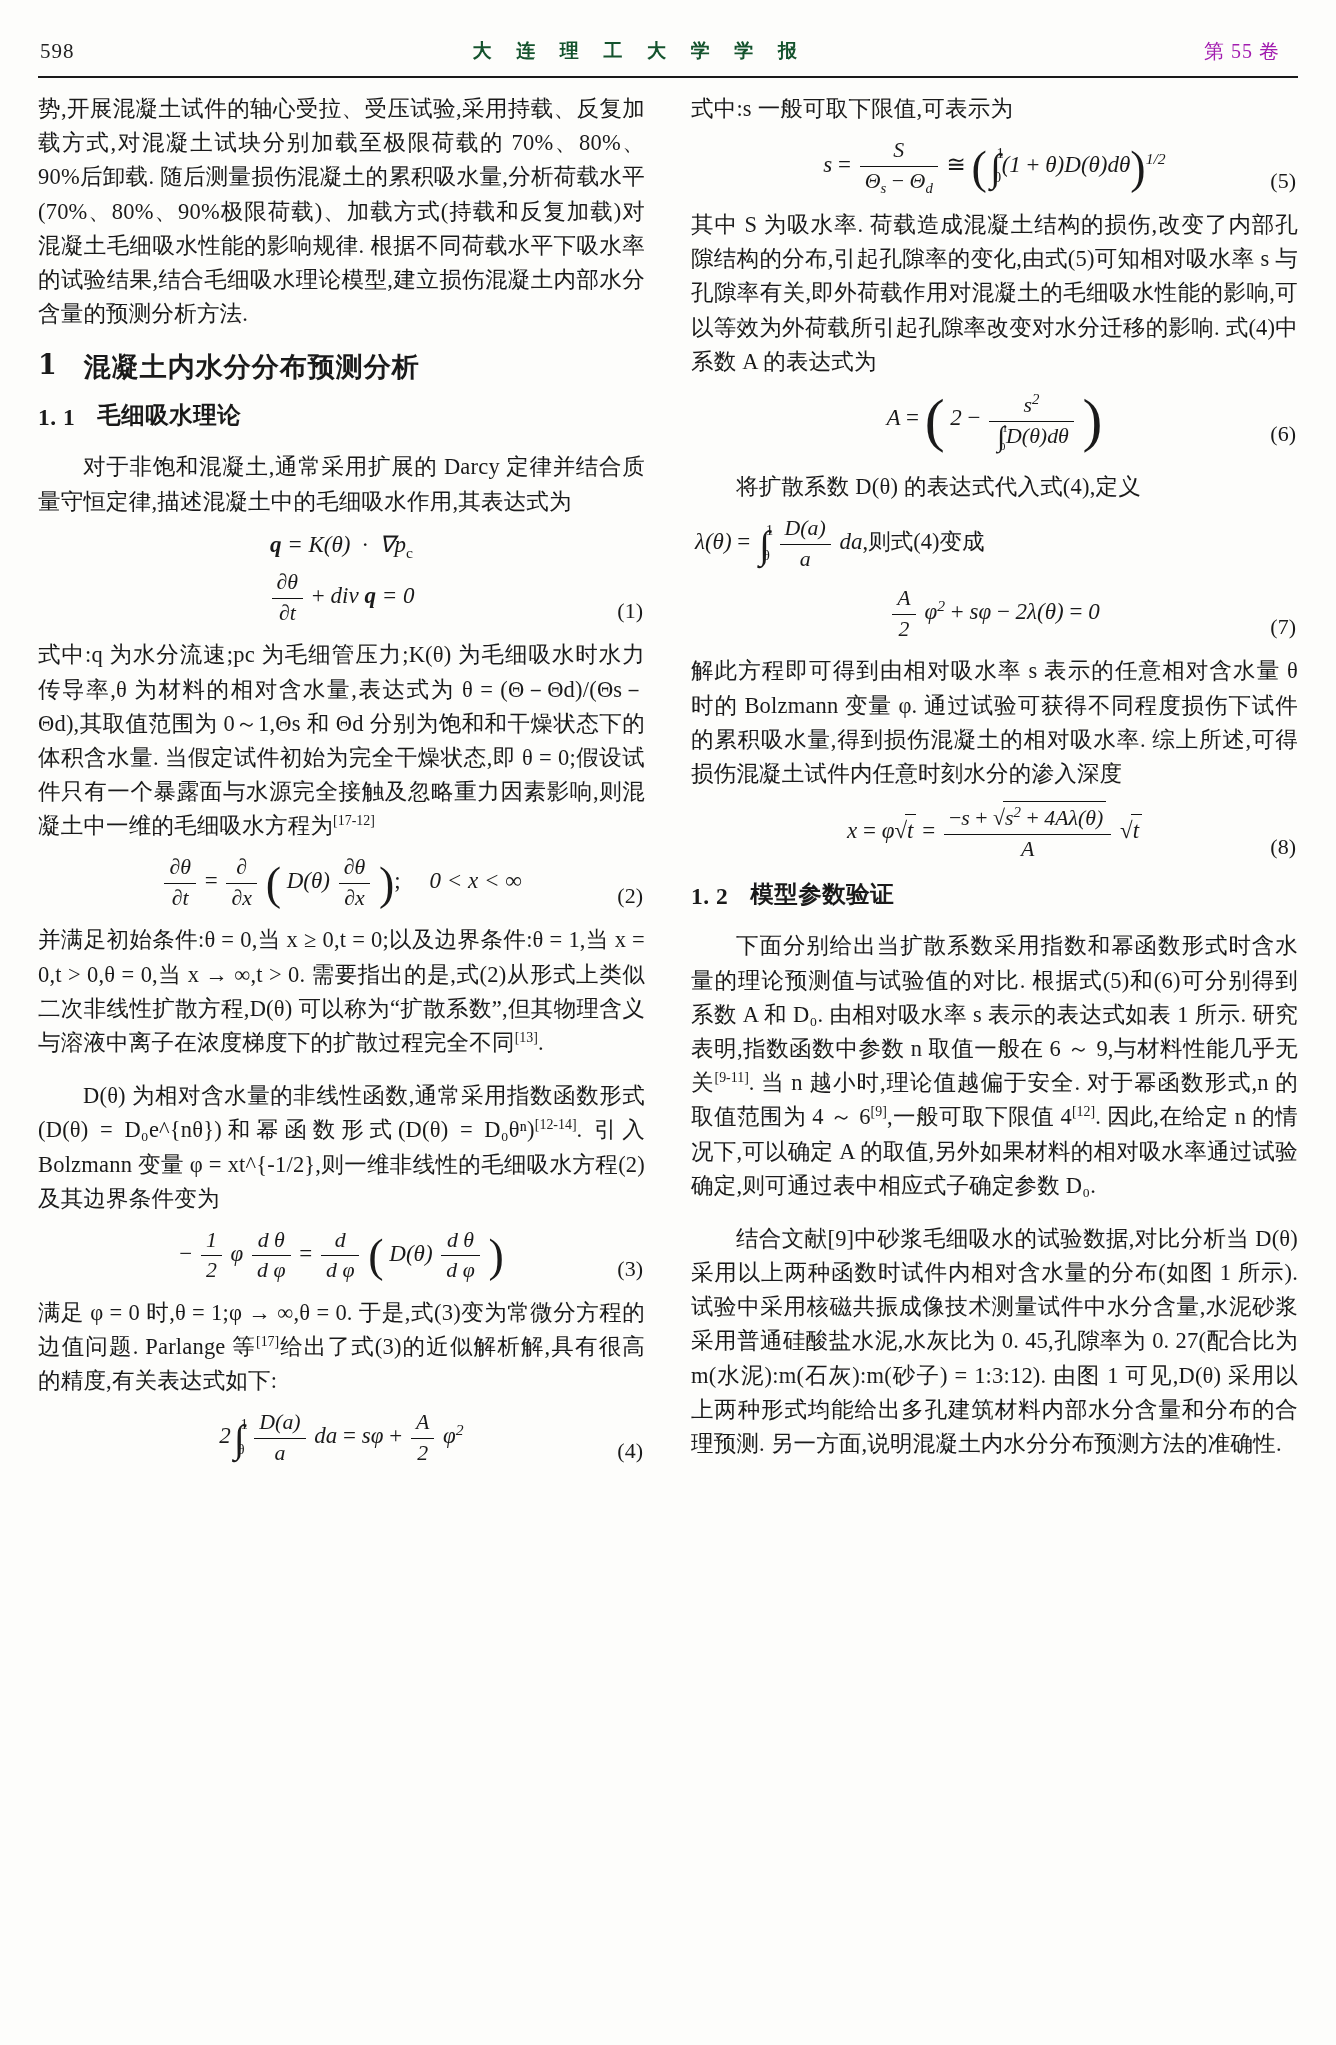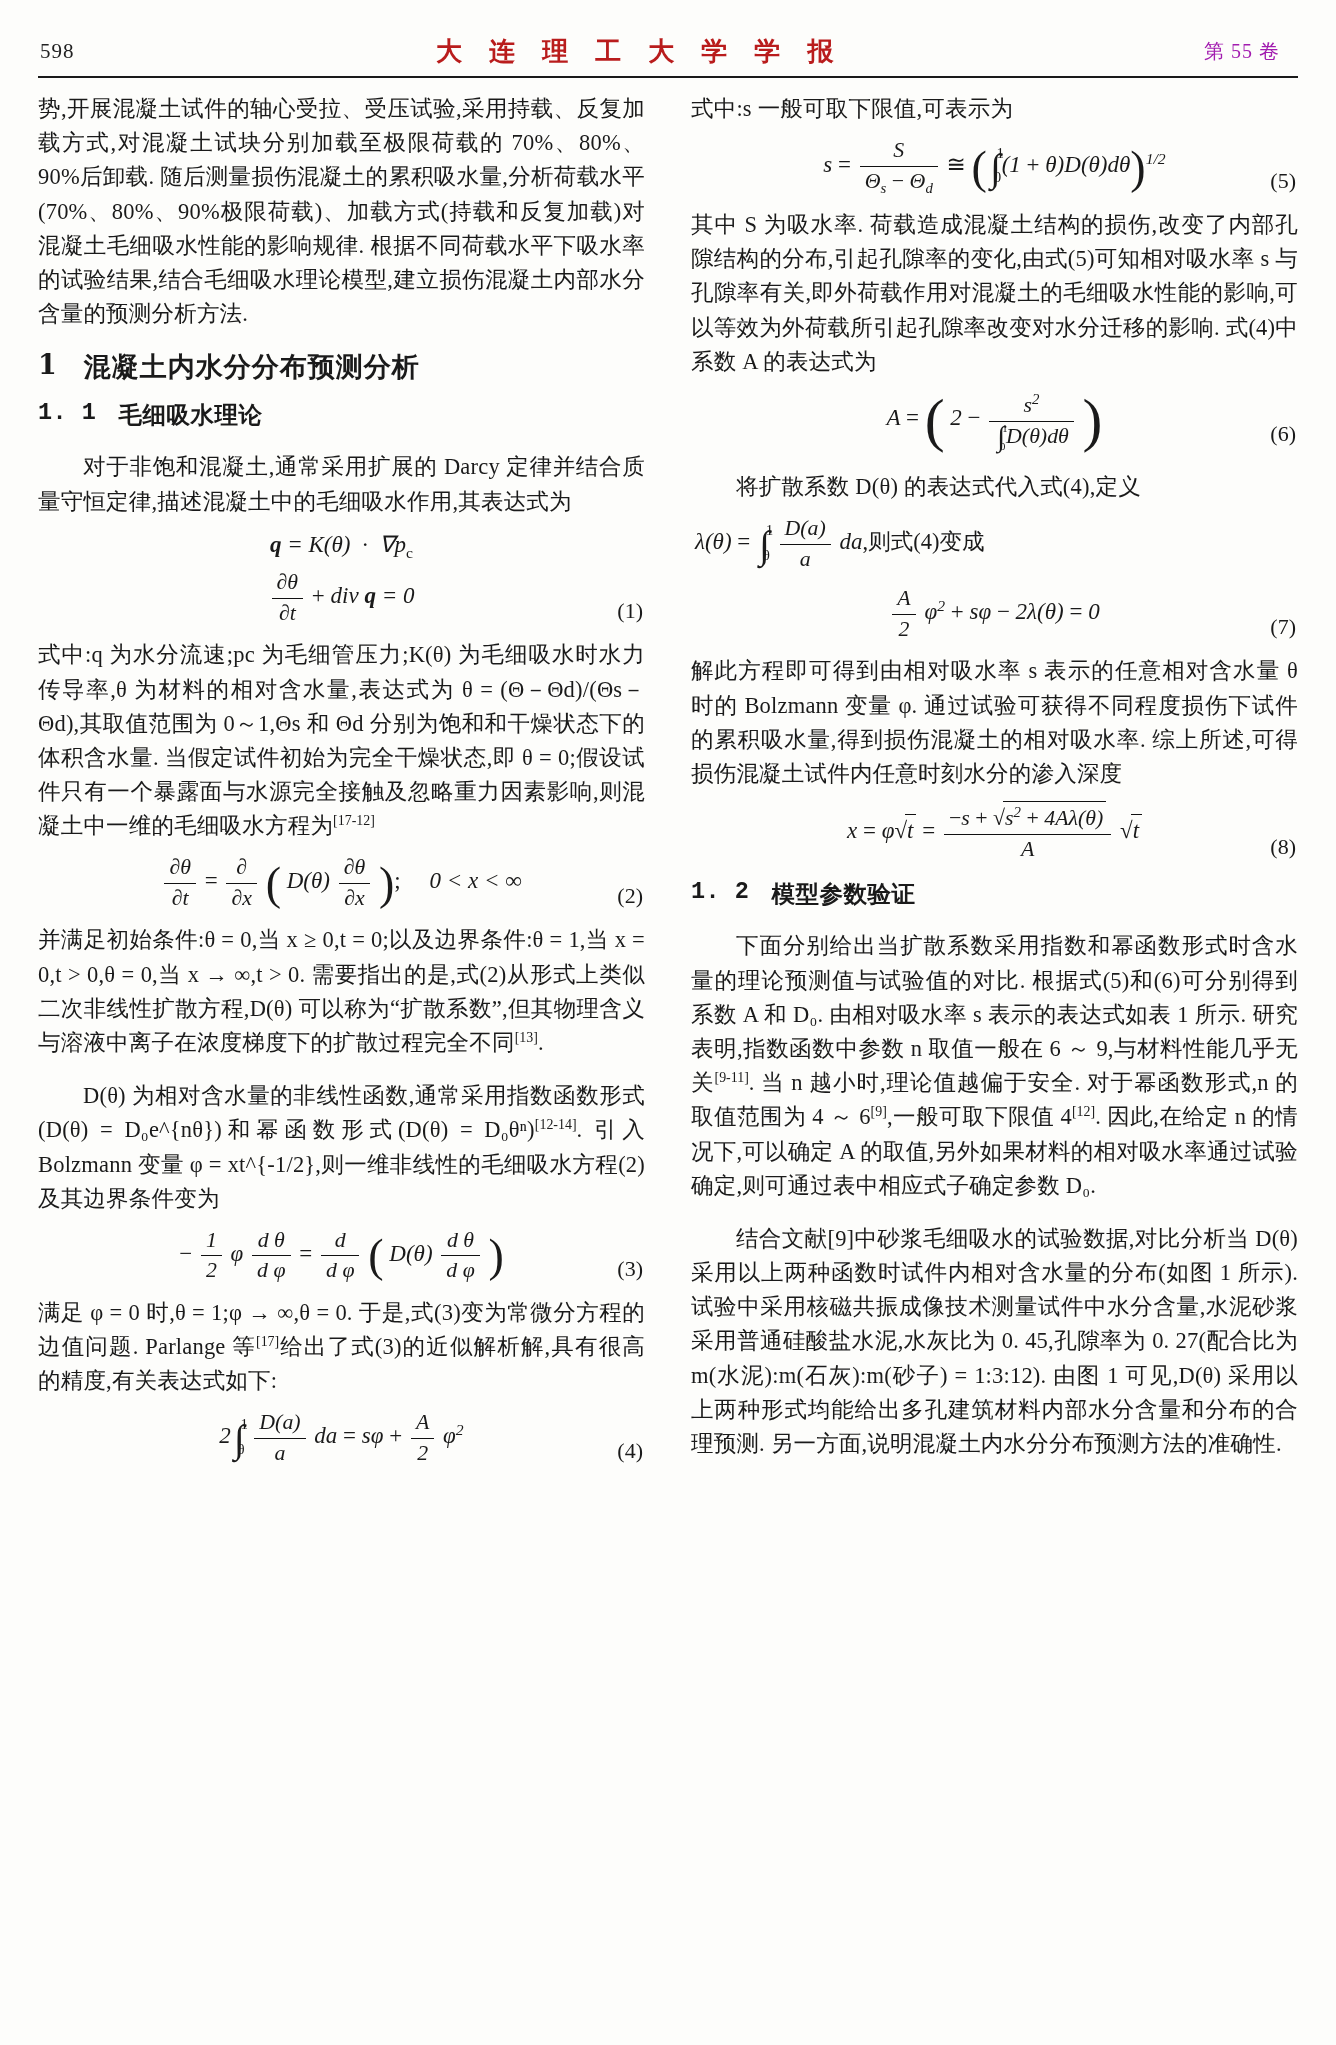--- a/index.html
+++ b/index.html
@@ -32,23 +32,23 @@
   }
   .header .pageno {
     font-family: "Liberation Serif", serif;
     font-size: 21px;
     letter-spacing: 1px;
     color: #222;
   }
   .header .journal {
     font-family: "DejaVu Serif", serif;
     font-weight: bold;
-    font-size: 26px;
+    font-size: 19px;
     letter-spacing: 9px;
-    color: #b91c1c;
+    color: #14532d;
   }
   .header .volume {
     font-size: 20px;
     color: #a21caf;
     letter-spacing: 1px;
   }
   .rule {
     position: absolute;
     top: 76px;
     left: 38px;
@@ -82,26 +82,27 @@
     margin: 18px 0 10px 0;
     font-family: "DejaVu Serif", serif;
     font-weight: bold;
     font-size: 27px;
     letter-spacing: 1px;
     display: flex;
     gap: 26px;
   }
   .sec-h2 {
     margin: 14px 0 6px 0;
-    font-family: Liberation Mono, monospace;
+    font-family: Liberation Serif, serif;
     font-weight: bold;
     font-size: 23.5px;
     letter-spacing: 0.5px;
     display: flex;
     gap: 22px;
+    align-items: flex-end;
   }
   
   .eq {
     position: relative;
     margin: 10px 0 10px 0;
     min-height: 34px;
     font-family: "Liberation Serif", serif;
     font-style: italic;
     font-size: 23px;
     text-align: center;

